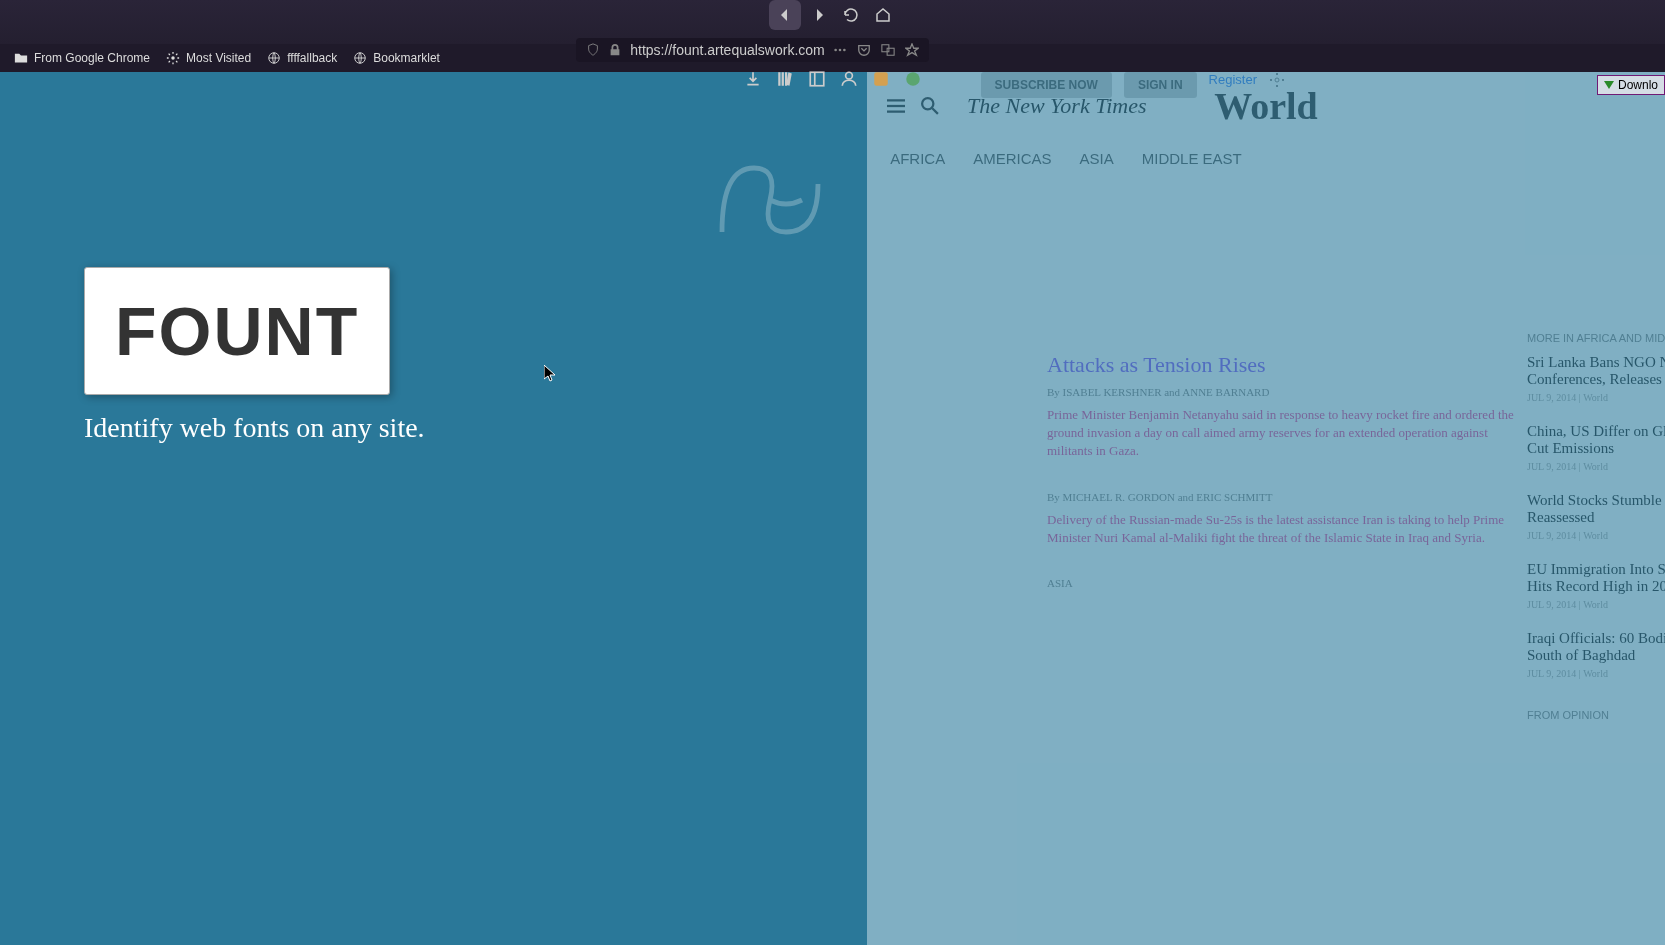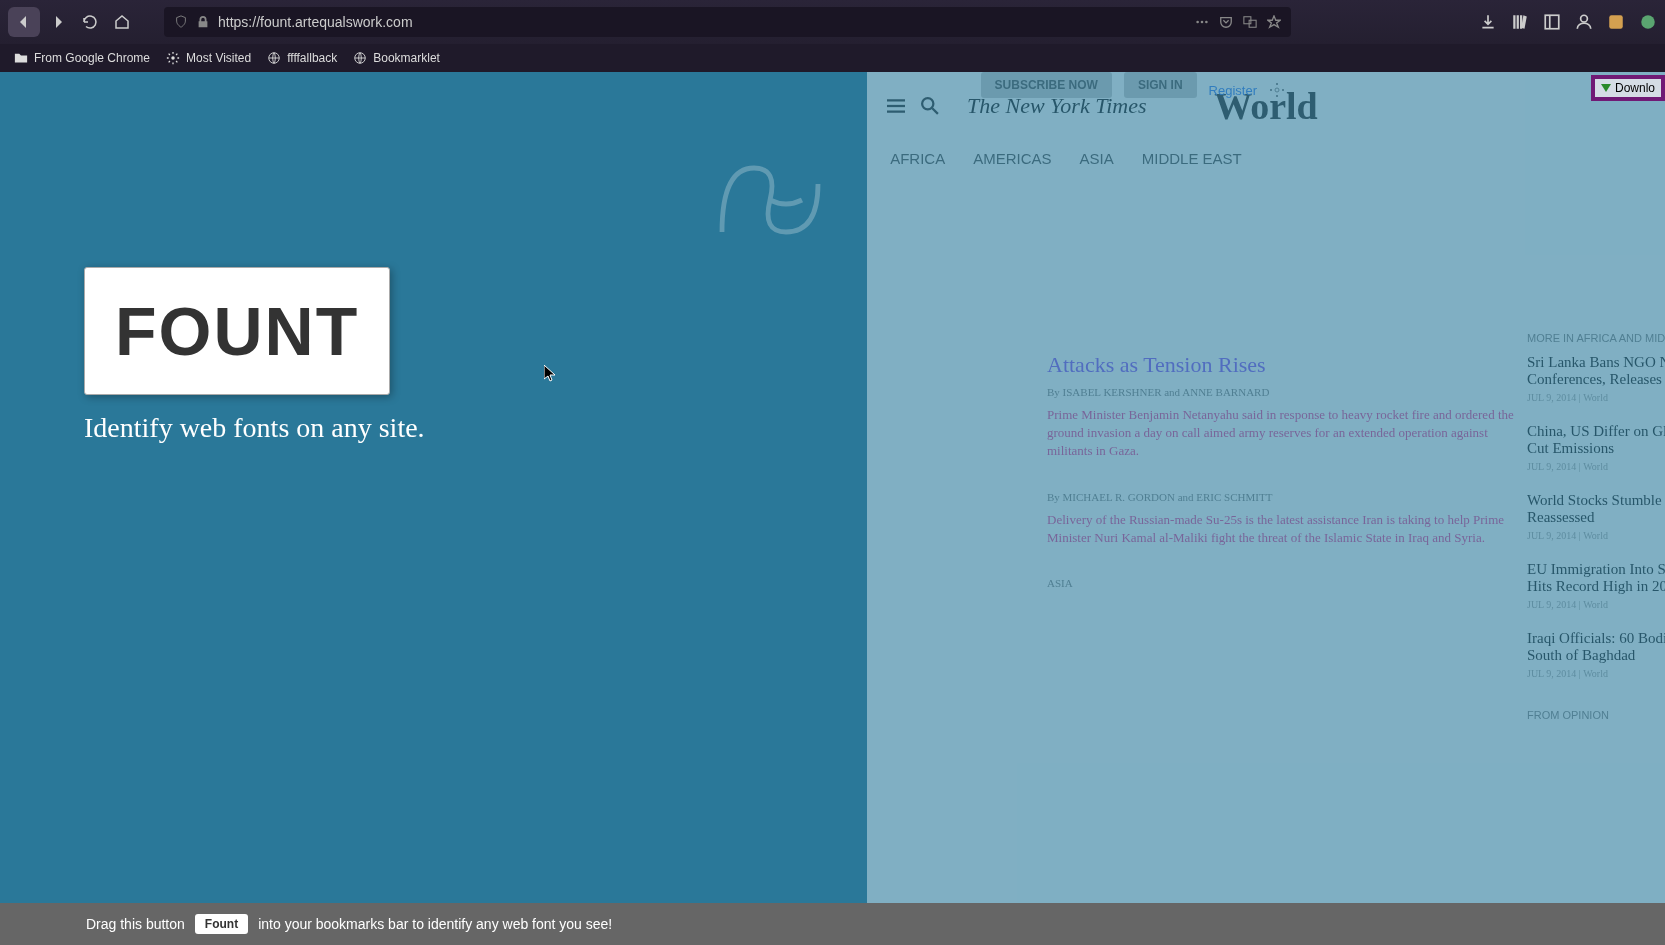--- a/index.html
+++ b/index.html
@@ -16,20 +16,21 @@
     .browser-chrome {
       position: absolute;
       top: 0; left: 0; right: 0;
       height: 44px;
       background: linear-gradient(to bottom, #2a2438, #241f30);
       display: flex;
       align-items: center;
       padding: 0 8px;
       gap: 8px;
       z-index: 100;
+      flex-direction: column;
     }
     .nav-buttons { display: flex; gap: 4px; align-items: center; }
     .nav-btn {
       width: 28px; height: 28px;
       display: flex; align-items: center; justify-content: center;
       color: #ccc;
       border-radius: 4px;
       cursor: pointer;
     }
     .nav-btn.back {
@@ -123,21 +124,21 @@
       left: 50%;
       transform: translateX(-50%);
       font-family: Georgia, serif;
       font-size: 38px;
       font-weight: bold;
       color: #333;
     }
     .nyt-right {
       position: absolute;
       right: 380px;
-      display: flex; gap: 12px; align-items: flex-end; margin-left: 12px;
+      display: flex; gap: 12px; align-items: flex-start; margin-left: 12px;
     }
     .nyt-btn {
       padding: 6px 14px;
       background: #ccc;
       font-size: 12px;
       font-weight: bold;
       color: #555;
       border-radius: 3px;
     }
     .nyt-link { font-size: 13px; color: #3b82f6; }
@@ -227,21 +228,21 @@
       width: 12px; height: 18px;
       z-index: 50;
       pointer-events: none;
     }
     
     
     .download-widget {
       position: absolute;
       top: 3px; right: 0;
       background: #d5dde5;
-      border: 4px solid #701a75;
+      border: 1px solid #701a75;
       padding: 2px 6px;
       font-size: 12px;
       display: flex; align-items: center; gap: 4px;
       z-index: 20;
     }
     .download-arrow {
       width: 0; height: 0;
       border-left: 5px solid transparent;
       border-right: 5px solid transparent;
       border-top: 8px solid #2a8a2a;
@@ -471,18 +472,13 @@
     <div class="fount-card">
       <div class="fount-title">FOUNT</div>
     </div>
     <div class="fount-tagline">Identify web fonts on any site.</div>
   </div>
 
   <svg class="cursor" viewBox="0 0 12 18" fill="#000" stroke="#fff" stroke-width="1">
     <path d="M0 0 L0 14 L4 11 L6 16 L8 15 L6 10 L11 10 Z"></path>
   </svg>
 
-  <div class="instruction-bar">
-    <span>Drag this button</span>
-    <span class="fount-bookmarklet">Fount</span>
-    <span>into your bookmarks bar to identify any web font you see!</span>
-  </div>
 </div>
 
 </body></html>

